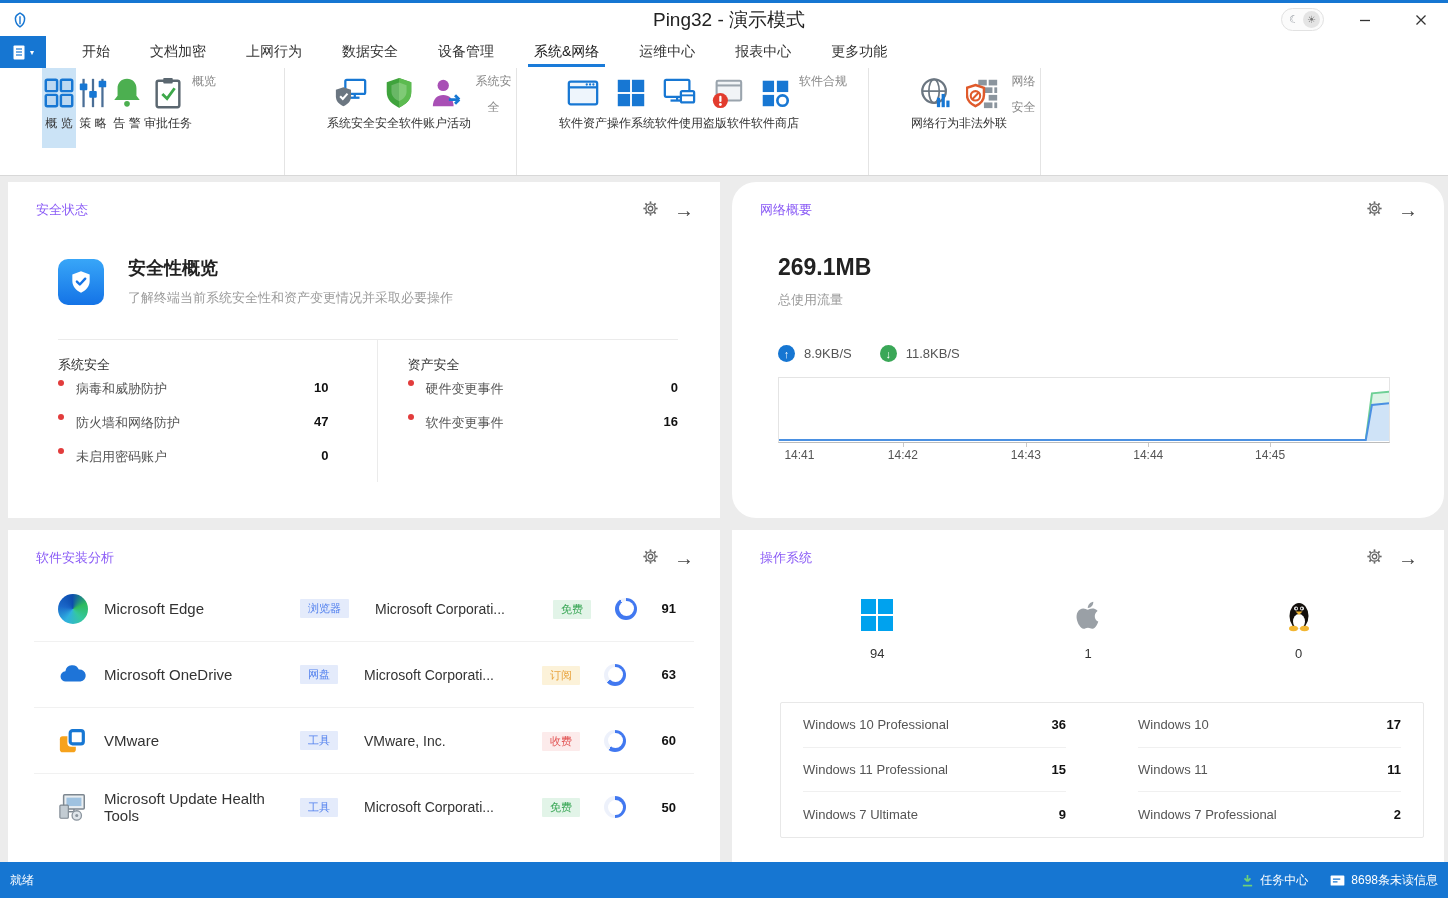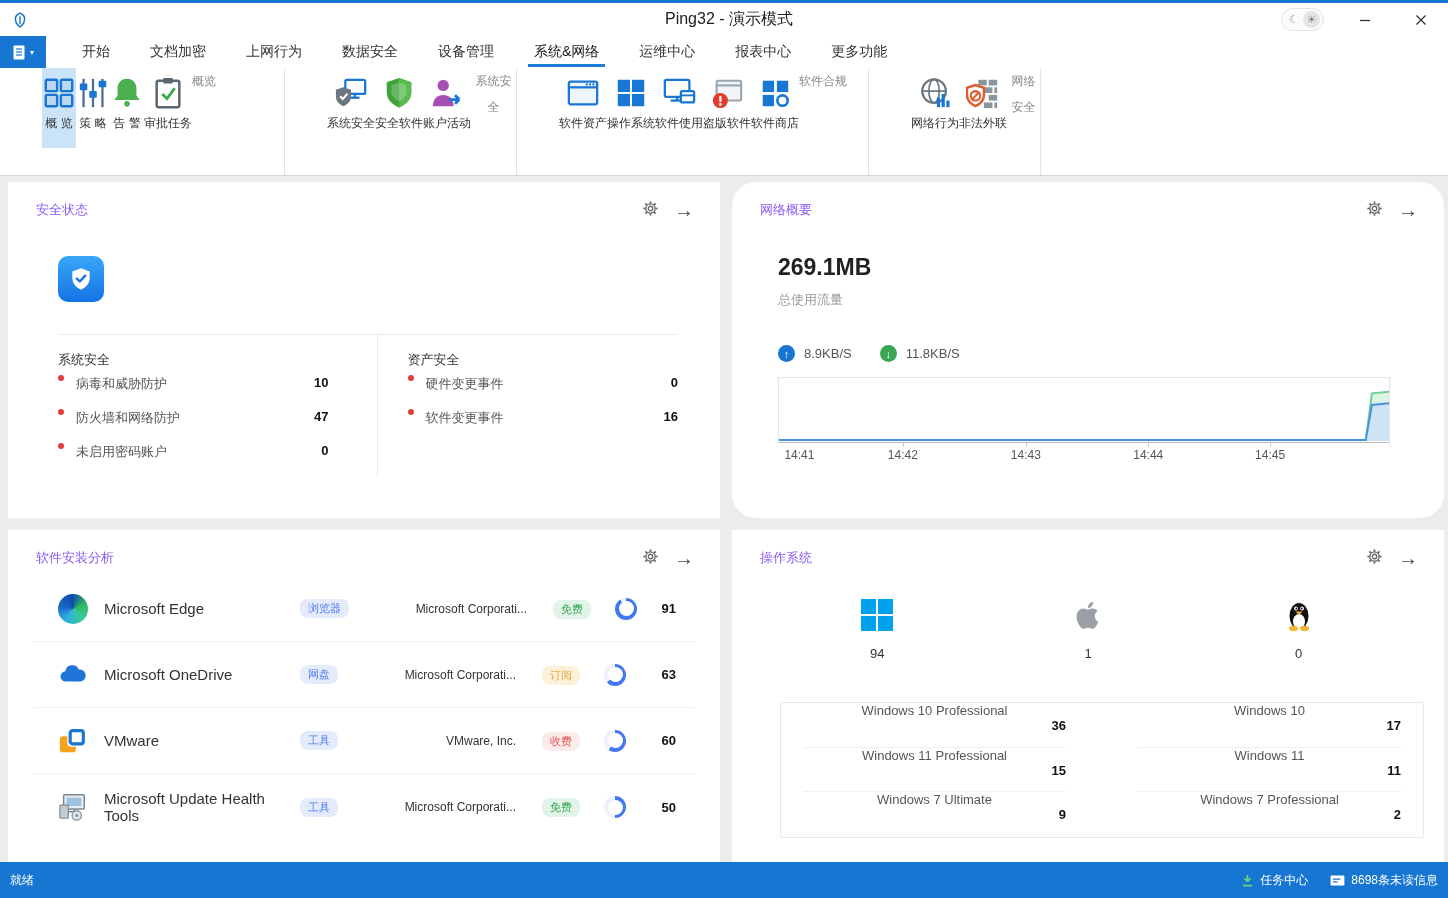--- a/index.html
+++ b/index.html
@@ -2,21 +2,21 @@
 <html><head>
 <meta charset="utf-8">
 <style>
   * { box-sizing: border-box; margin: 0; padding: 0; }
   html,body { width:1448px; height:898px; }
   body { position:relative; font-family:"Liberation Sans","DejaVu Sans",sans-serif; background:#ececec; overflow:hidden; }
 
   
   .titlebar { position:absolute; top:0; left:0; right:0; height:36px; background:#fff; border-top:3px solid #1676d2; display:flex; align-items:center; padding:0 12px; }
   .app-logo { width:18px; height:18px; display:flex; align-items:center; }
-  .win-title { position:absolute; left:10px; right:0; text-align:center; font-size:16px; color:#222; pointer-events:none; }
+  .win-title { position:absolute; left:10px; right:0; text-align:center; font-size:19px; color:#222; pointer-events:none; }
   .win-controls { margin-left:auto; display:flex; align-items:center; gap:26px; z-index:2; }
   .theme-toggle { display:flex; align-items:center; border:1px solid #e2e2e2; border-radius:12px; background:#fbfbfb; padding:2px 3px; cursor:default; }
   .theme-moon { color:#8d939a; font-size:11px; width:18px; text-align:center; }
   .theme-sun { background:#e4e4e4; border-radius:50%; width:17px; height:17px; display:flex; align-items:center; justify-content:center; font-size:10px; color:#777; }
   .win-btn { width:30px; height:26px; display:flex; align-items:center; justify-content:center; }
 
   
   .tabrow { position:absolute; top:36px; left:0; right:0; height:32px; background:#fff; display:flex; align-items:stretch; }
   .file-btn { width:46px; background:#1676d2; display:flex; align-items:center; justify-content:center; gap:3px; }
   .caret { color:#fff; font-size:8px; }
@@ -74,38 +74,38 @@
   .chart-ticks span { position:absolute; top:3px; transform:translateX(-50%); }
   .tickmark { position:absolute; top:-2px; width:1px; height:4px; background:#c9c9c9; }
 
   
   .sw-list { margin:8px 26px 0 26px; }
   .sw-row { display:flex; align-items:center; height:66px; border-bottom:1px solid #f1f1f1; padding-left:24px; padding-right:10px; }
   .sw-row:last-child { border-bottom:none; }
   .sw-icon { width:30px; height:30px; margin-right:16px; flex:none; }
   .edge-swirl { width:30px; height:30px; border-radius:50%; background:conic-gradient(from 140deg,#35c89f,#2fb0e0,#1a67c9,#0d4cae,#2fbb5f,#35c89f); }
   .sw-name { width:196px; font-size:15px; color:#333; }
-  .tag { display:inline-block; padding:4px 8px; border-radius:8px; font-size:11px; line-height:1; white-space:nowrap; }
+  .tag { display:inline-block; padding:4px 8px; border-radius:1px; font-size:11px; line-height:1; white-space:nowrap; }
   .tag-cat  { background:#e4ebfb; color:#5381ee; }
-  .sw-vendor { width:152px; margin-left:26px; font-size:12px; color:#333; white-space:nowrap; overflow:hidden;text-align:right; }
+  .sw-vendor { width:152px; margin-left:26px; font-size:14px; color:#333; white-space:nowrap; overflow:hidden; }
   .tag-free { background:#e2f4e8; color:#3aa757; }
   .tag-sub  { background:#fcf2d9; color:#e8a33d; }
   .tag-paid { background:#fcebeb; color:#e25555; }
   .sw-price { margin-left:24px; width:42px; text-align:center; }
   .ring { width:22px; height:22px; border-radius:50%; position:relative; margin-left:22px; flex:none; }
   .ring i { position:absolute; inset:3.5px; background:#fff; border-radius:50%; }
   .sw-count { margin-left:auto; font-size:13px; font-weight:bold; color:#111; padding-right:8px; }
 
   
   .os-summary { display:flex; margin:30px 40px 0; }
   .os-cell-sum { flex:1; display:flex; flex-direction:column; align-items:center; }
   .os-cell-sum svg { width:34px; height:34px; }
   .os-count { margin-top:14px; font-size:13px; color:#333; }
   .os-table { position:absolute; left:48px; top:172px; width:644px; height:136px; border:1px solid #e8e8e8; border-radius:2px; display:grid; grid-template-columns:1fr 1fr; grid-template-rows:repeat(3,1fr); column-gap:32px; padding:0 2px; }
-  .os-trow { display:flex; align-items:center; margin:0 20px; border-bottom:1px solid #f0f0f0; font-size:13px; color:#555;flex-direction:column; }
+  .os-trow { display:flex; align-items:center; margin:0 20px; border-bottom:1px solid #f0f0f0; font-size:13px; color:#555; }
   .os-trow:nth-last-child(-n+2) { border-bottom:none; }
   .os-trow .val { margin-left:auto; font-weight:bold; color:#111; }
 
   
   .statusbar { position:absolute; left:0; right:0; bottom:0; height:36px; background:#1676d2; color:#fff; display:flex; align-items:center; font-size:12px; padding:0 10px; }
   .sb-right { margin-left:auto; display:flex; align-items:center; gap:22px; }
   .sb-item { display:flex; align-items:center; gap:6px; }
 </style>
 </head>
 <body>
@@ -358,20 +358,24 @@
           </svg></span>
       <span class="arrow-btn">→</span>
     </span>
   </div>
   <div class="sec-card">
     <div class="sec-icon">
       <svg width="26" height="26" viewBox="0 0 24 24">
           <path d="M12 2l8 3v6c0 5-3.5 8.5-8 11-4.5-2.5-8-6-8-11V5z" fill="#fff"></path>
           <path d="M8.2 11.6l2.7 2.7 5-5.4" stroke="#1473e6" stroke-width="2.2" fill="none" stroke-linecap="round" stroke-linejoin="round"></path>
         </svg>
+    </div>
+    <div class="sec-texts">
+      <div class="sec-title">安全性概览</div>
+      <div class="sec-desc">了解终端当前系统安全性和资产变更情况并采取必要操作</div>
     </div>
   </div>
   <div class="sec-divider"></div>
   <div class="sec-cols">
     <div class="sec-col sec-col-left">
       <div class="sec-col-title">系统安全</div>
       <div class="sec-item">
           <span class="bullet"></span>
           <span>病毒和威胁防护</span>
           <span class="val">10</span>

